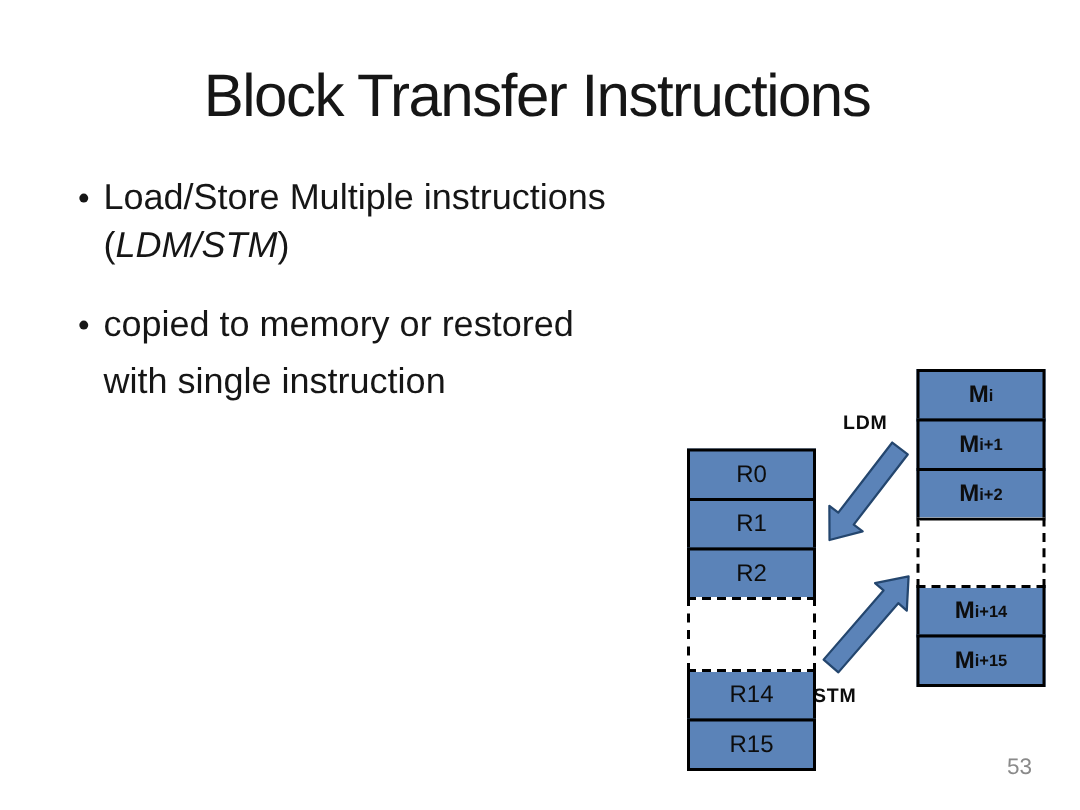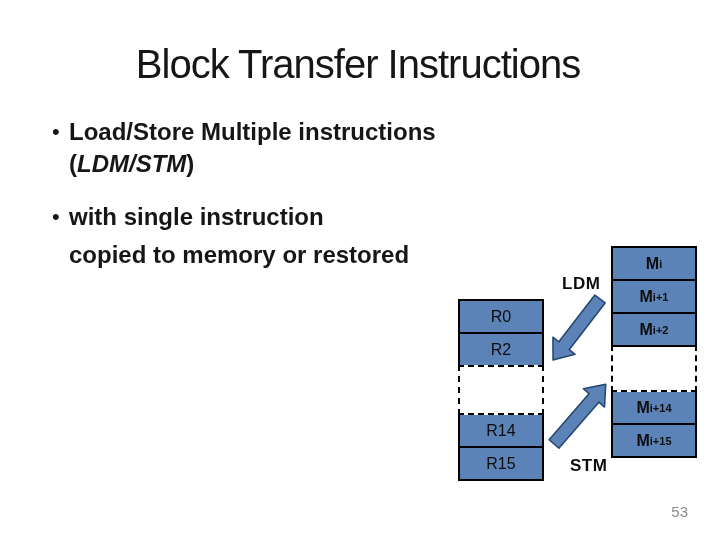--- a/index.html
+++ b/index.html
@@ -19,21 +19,21 @@
     margin:0; padding:0; list-style:none;
   }
   .bullets li { position:relative; padding-left:17px; font-size:24px; }
   .bullets li::before {
     content:"\2022"; position:absolute; left:0; top:0; font-size:22px;
   }
   .bullets li.b1 { line-height:32px; }
   .bullets li.b1::before { line-height:32px; }
   .bullets li.b2 { margin-top:18px; line-height:38px; }
   .bullets li.b2::before { line-height:38px; }
-  .line { display:block;font-weight:bold; }
+  .line { display:block; }
   .it { font-style:italic; }
   
   .col { position:absolute; }
   .col-reg { left:458px; top:299px; width:86px; }
   .col-mem { left:611px; top:246px; width:86px; }
   .cell {
     box-sizing:border-box; height:35px; margin-top:-2px;
     border:2px solid #000000; background:#5b83b8;
     display:flex; align-items:center; justify-content:center;
     font-size:16px; color:#0d0d0d; position:relative; z-index:1;
@@ -41,25 +41,25 @@
   .col .cell:first-child { margin-top:0; }
   .cell.gap {
     background:#ffffff; border:2px dashed #000000; z-index:2;
   }
   .col-reg .cell.gap { height:50px; }
   .col-mem .cell.gap { height:47px; border-top-style:solid; }
   .col-mem .cell { font-weight:700; }
   .col-mem sub { font-size:11px; font-weight:700; line-height:0; }
   
   .lbl {
-    position:absolute; font-size:17px; font-weight:700; color:#0d0d0d;
+    position:absolute; font-size:13px; font-weight:700; color:#0d0d0d;
     letter-spacing:0.5px;
   }
   .lbl-ldm { left:562px; top:274px; }
-  .lbl-stm { left:570px; top:456px; }
+  .lbl-stm { left:542px; top:456px; }
   
   .arrows { position:absolute; left:535px; top:285px; }
   .arrows polygon { fill:#5b83b8; stroke:#24466e; stroke-width:1.5; stroke-linejoin:round; }
   
   .pagenum {
     position:absolute; left:658px; top:503px; width:30px; text-align:right;
     font-size:15px; color:#8a8a8a;
   }
 </style>
 </head>
@@ -68,28 +68,31 @@
 <div class="slide">
 
   <h1 class="title">Block Transfer Instructions</h1>
 
   <ul class="bullets">
     <li class="b1">
       <span class="line">Load/Store Multiple instructions</span>
       <span class="line"><span>(</span><span class="it">LDM/STM</span><span>)</span></span>
     </li>
     <li class="b2">
+      <span class="line">copied to memory or restored</span>
       <span class="line">with single instruction</span>
-      <span class="line">copied to memory or restored</span>
     </li>
   </ul>
 
   <div class="col col-reg">
     <div class="cell">
         <span>R0</span>
+      </div>
+    <div class="cell">
+        <span>R1</span>
       </div>
     <div class="cell">
         <span>R2</span>
       </div>
     <div class="cell gap"></div>
     <div class="cell">
         <span>R14</span>
       </div>
     <div class="cell">
         <span>R15</span>

